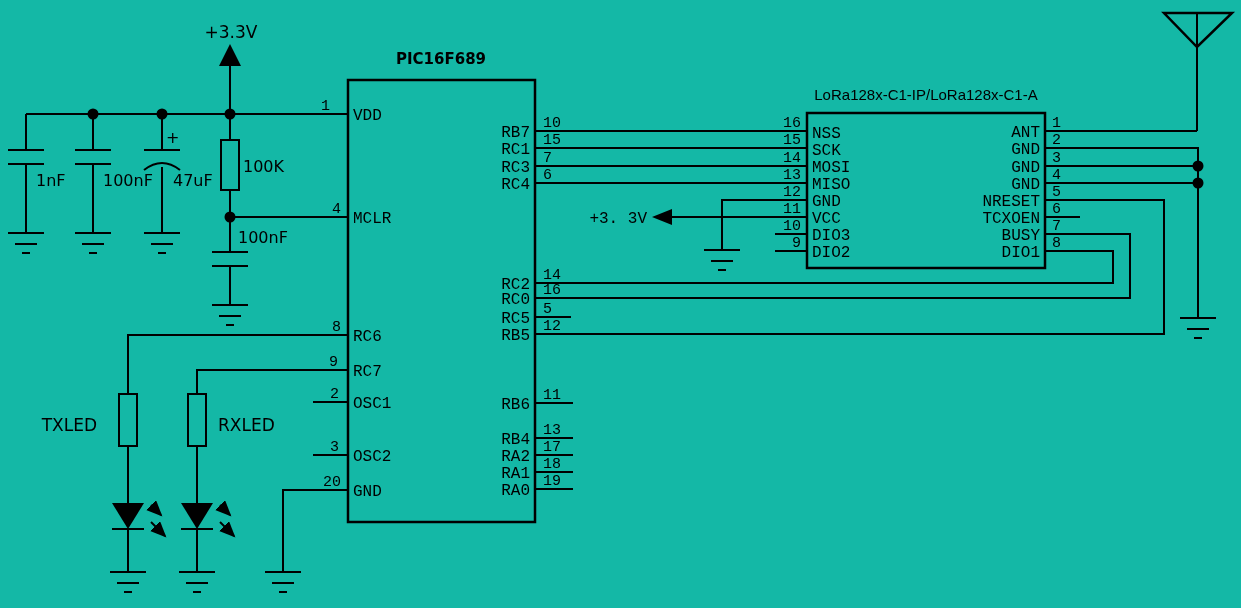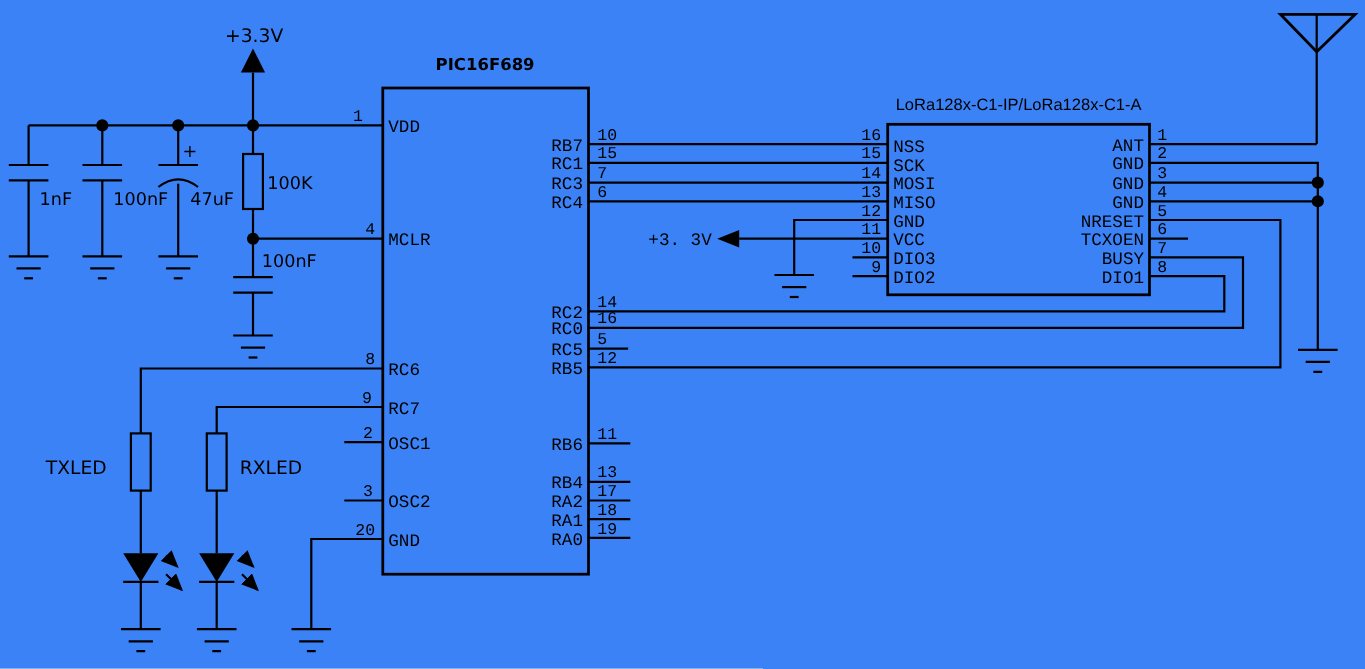--- a/index.html
+++ b/index.html
@@ -1,16 +1,16 @@
 <!DOCTYPE html>
 <html><head>
 <meta charset="utf-8">
 <style>
   html,body{margin:0;padding:0;background:#ffffff;}
-  .stage{position:relative;width:1241px;height:608px;background:#3b82f6;overflow:hidden;}
+  .stage{position:relative;width:1241px;height:608px;background:#14b8a6;overflow:hidden;}
   svg{display:block;}
   svg text{fill:#000;}
   .mono{font-family:"Liberation Mono","DejaVu Sans Mono",monospace;font-size:16px;}
   .mono-num{font-family:"Liberation Mono","DejaVu Sans Mono",monospace;font-size:15px;}
   .val{font-family:"DejaVu Sans","Liberation Sans",sans-serif;font-size:16px;}
   .val-lg{font-family:"DejaVu Sans","Liberation Sans",sans-serif;font-size:17px;}
   .chip-title{font-family:"DejaVu Sans","Liberation Sans",sans-serif;font-size:15px;font-weight:bold;}
   .mod-title{font-family:"Liberation Sans","DejaVu Sans",sans-serif;font-size:15px;}
   .wire{stroke:#000;stroke-width:2;fill:none;}
   .thick{stroke:#000;stroke-width:2.5;fill:none;}

